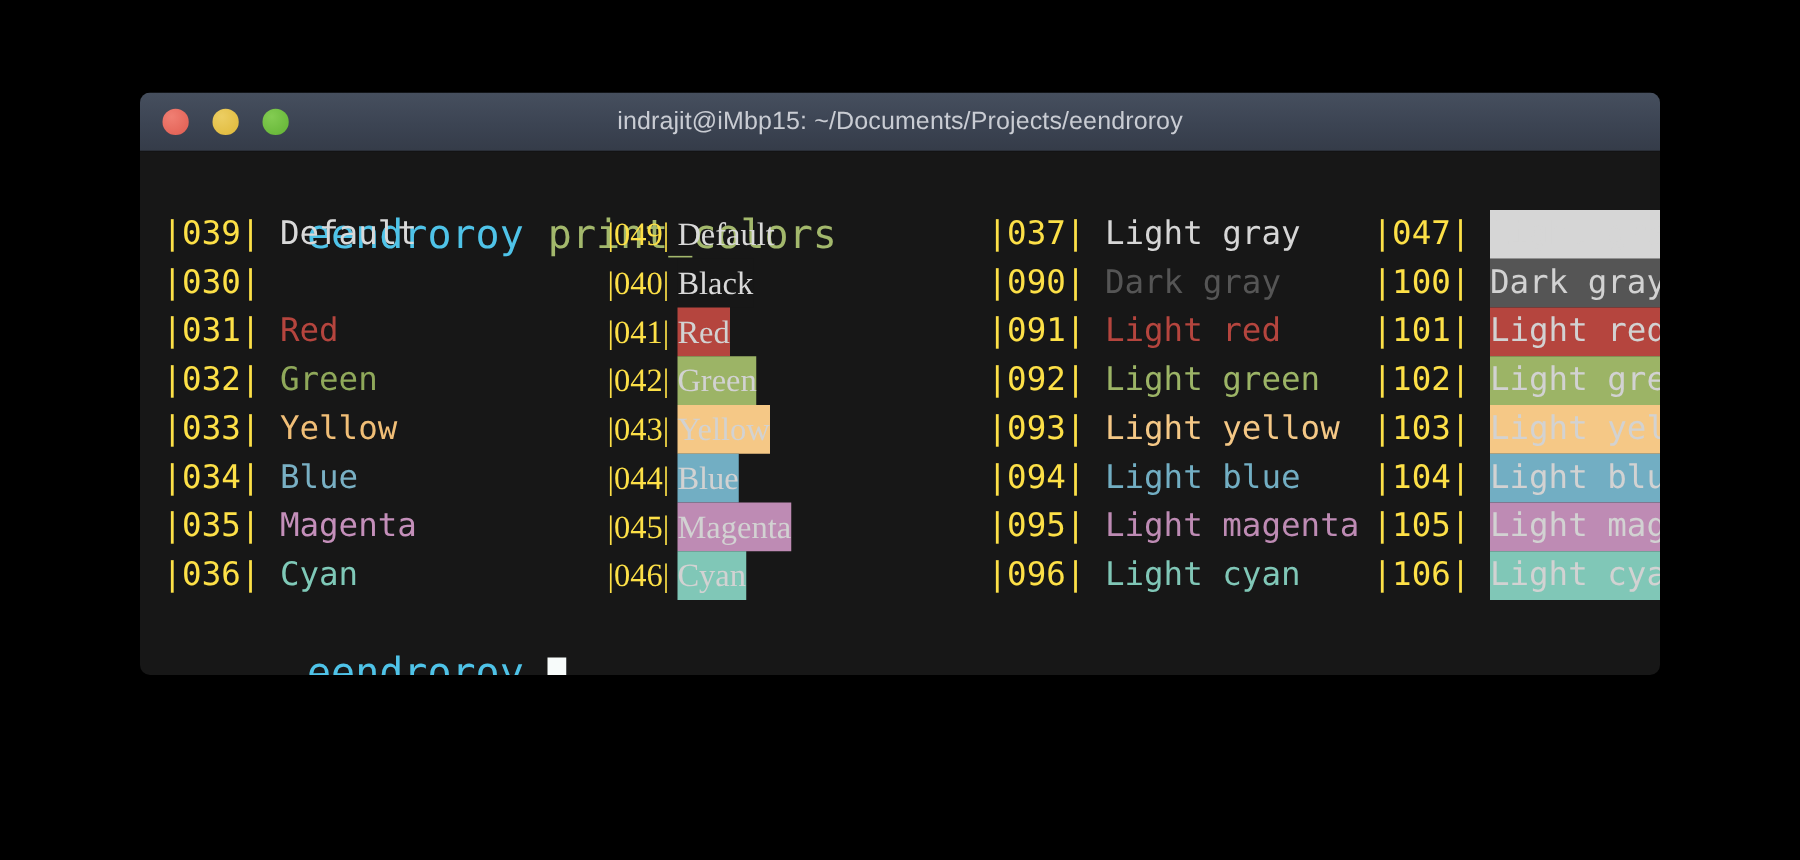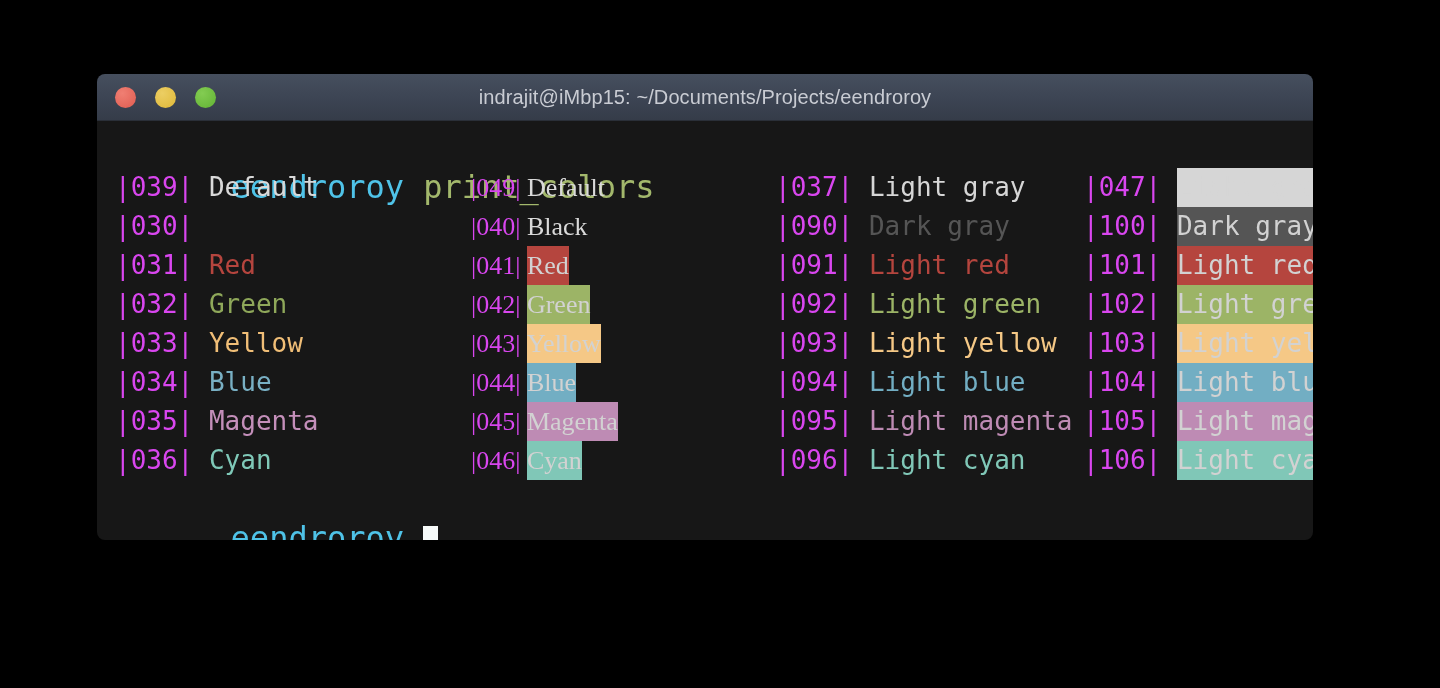--- a/index.html
+++ b/index.html
@@ -11,21 +11,21 @@
     height: 688px;
     overflow: hidden;
   }
   body {
     font-family: "DejaVu Sans Mono", "Liberation Mono", monospace;
   }
 
   
   #terminal-window {
     position: absolute;
-    left: 97px;
+    left: 112px;
     top: 74px;
     width: 1216px;
     height: 466px;
     border-radius: 8px;
     overflow: hidden;
     box-shadow: 0 6px 28px rgba(0,0,0,0.65);
   }
 
   
   #title-bar {
@@ -105,21 +105,21 @@
     position: relative;
   }
   .cell {
     position: absolute;
     top: 0;
     height: 39px;
     line-height: 39px;
     white-space: pre;
   }
   .code {
-    color: #d946ef;
+    color: #fde047;
   }
   .swatch {
     display: inline-block;
     height: 39px;
     line-height: 39px;
     padding: 0;
   }
 
   
   .col-0 { left: 18px;   }

